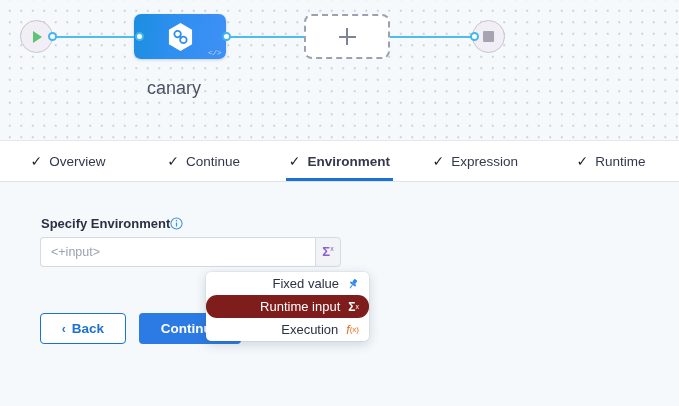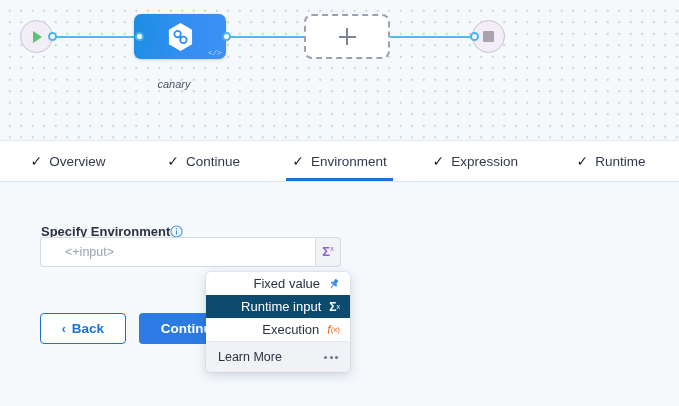--- a/index.html
+++ b/index.html
@@ -76,21 +76,21 @@
     z-index: 2;
   }
   .hexicon { width: 27px; height: 30px; }
   .code-glyph {
     position: absolute; right: 5px; bottom: 2px;
     font-family: "Liberation Mono", monospace;
     font-size: 8px; color: #bcd9f8; letter-spacing: -0.5px;
   }
   .node-label {
     position: absolute; top: 78px; width: 160px; text-align: center;
-    font-size: 11px; color: #4b5262; font-style: italic;
+    font-size: 18px; color: #4b5262;
   }
   .node-label.canary { left: 94px; }
   .node-label.addstage { left: 268px; color: #8d96a6; }
 
   
   .node-add {
     position: absolute; left: 304px; top: 14px;
     width: 86px; height: 45px; border-radius: 8px;
     background: #ffffff; border: 2px dashed #9aa2b1;
     display: flex; align-items: center; justify-content: center;
@@ -104,46 +104,46 @@
     position: absolute; left: 0; top: 141px; width: 679px; height: 41px;
     background: #ffffff; border-bottom: 1px solid #dfe4ec;
     display: flex; align-items: stretch;
   }
   .tab {
     flex: 1 1 0; display: flex; align-items: center; justify-content: center;
     gap: 7px; font-size: 13.5px; color: #33394a; position: relative;
     cursor: pointer;
   }
   .tab .tick { font-size: 14px; color: #1c2230; line-height: 1; }
-  .tab.active .tab-text { font-weight: normal; }
+  .tab.active .tab-text { font-weight: bold; }
   .tab.active::after {
     content: ""; position: absolute; left: 14px; right: 14px; bottom: 0;
     height: 3px; background: #1c72d4;
   }
 
   
   .body {
     position: absolute; left: 0; top: 182px; width: 679px; height: 224px;
     background: #f5f9fc;
   }
   .field-label {
     position: absolute; left: 41px; top: 34px;
     font-size: 13px; font-weight: bold; color: #2b3142;
-    display: flex; align-items: center;  margin-top: 8px;
+    display: flex; align-items: center; 
   }
   .info-icon { width: 13px; height: 13px; display: block; }
 
   .input-wrap {
     position: absolute; left: 40px; top: 237px;
     width: 301px; height: 30px; display: flex;
   }
   .text-input {
     flex: 1; height: 30px; border: 1px solid #d4dae4; border-right: none;
     border-radius: 4px 0 0 4px; background: #ffffff;
-    padding: 0 24px; font-size: 12.5px; color: #2b3142;
+    padding: 0 10px; font-size: 12.5px; color: #2b3142;
     font-family: "Liberation Sans", sans-serif; outline: none;
   }
   .text-input::placeholder { color: #9aa3b2; }
   .sigma-btn {
     width: 26px; height: 30px; border: 1px solid #d4dae4;
     border-radius: 0 4px 4px 0; background: #f1f3f7;
     display: flex; align-items: center; justify-content: center;
     cursor: pointer;
   }
   .sigma-mark { font-size: 13px; color: #8b5fd6; font-weight: bold; line-height: 1; }
@@ -161,30 +161,30 @@
     width: 102px; height: 31px; border: none; border-radius: 4px;
     background: #2c7be5; color: #ffffff; font-size: 13.5px; font-weight: bold;
     display: flex; align-items: center; justify-content: center;
     cursor: pointer; font-family: "Liberation Sans", sans-serif;
     overflow: hidden; white-space: nowrap;
   }
   .chev { font-size: 12px; line-height: 1; }
 
   
   .dropdown {
-    position: absolute; left: 206px; top: 272px; width: 144px;
+    position: absolute; left: 206px; top: 272px; width: 163px;
     background: #ffffff; border-radius: 5px;
     box-shadow: 0 3px 12px rgba(40,55,85,0.20), 0 0 0 1px rgba(40,55,85,0.05);
     z-index: 20; overflow: hidden;
   }
   .dd-item {
     height: 23px; display: flex; align-items: center; justify-content: flex-end;
     gap: 8px; padding: 0 10px; font-size: 13px; color: #2b3142; cursor: pointer;
   }
-  .dd-item.selected { background: #0c4a6e; color: #ffffff; }
+  .dd-item.selected { background: #7f1d1d; color: #ffffff; border-radius: 11px; }
   .dd-icon { display: flex; align-items: center; font-size: 12px; line-height: 1; }
   .sig-icon { color: #ffffff; font-weight: bold; font-size: 12px; }
   .sig-icon sup { font-size: 7px; font-weight: normal; }
   .fx-icon { color: #ea6a1e; font-size: 12px; font-style: italic; }
   .fx-icon sub { font-size: 8px; font-style: normal; }
   .dd-footer {
     height: 31px; background: #f0f2f5; border-top: 1px solid #e3e6ec;
     display: flex; align-items: center; justify-content: space-between;
     padding: 0 12px; font-size: 12.5px; color: #2b3142; cursor: pointer;
   }
@@ -299,23 +299,15 @@
       </span>
     </div>
     <div class="dd-item selected">
       <span>Runtime input</span>
       <span class="dd-icon sig-icon">Σ<sup>x</sup></span>
     </div>
     <div class="dd-item">
       <span>Execution</span>
       <span class="dd-icon fx-icon">f<sub>(x)</sub></span>
     </div>
-    <div class="dd-footer">
-      <span>Learn More</span>
-      <span class="ellipsis">
-          <i></i>
-          <i></i>
-          <i></i>
-        </span>
-    </div>
   </div>
 
 </div>
 
 </body></html>

